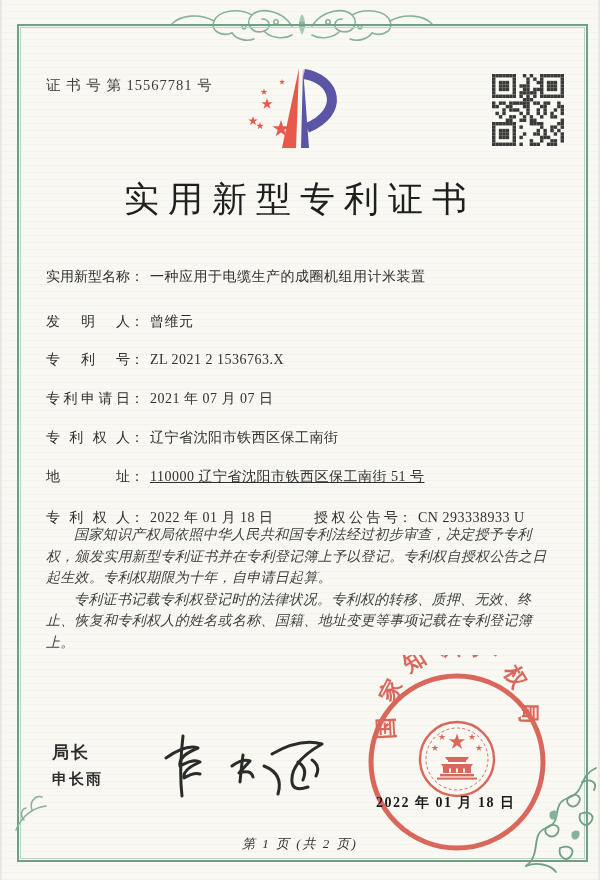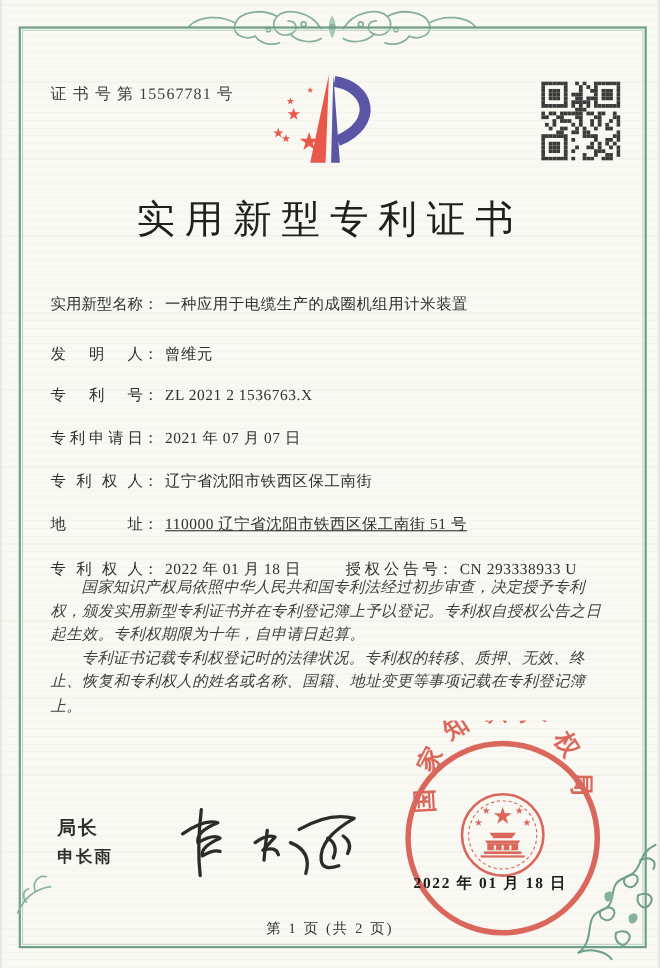--- a/index.html
+++ b/index.html
@@ -22,21 +22,21 @@
   .f-pair2{margin-left:14px;}
   .body-text{position:absolute;left:44px;top:524px;width:504px;font-size:14px;line-height:21.5px;
              color:#3f3f3f;font-style:italic;letter-spacing:0.3px;}
   .body-text p{margin:0;text-indent:2em;}
   .sig-role{position:absolute;left:50px;top:741px;font-family:"Liberation Sans","DejaVu Sans",sans-serif;
             font-size:17px;font-weight:bold;color:#2d2d2d;letter-spacing:2px;}
   .sig-name{position:absolute;left:50px;top:770px;font-family:"Liberation Sans","DejaVu Sans",sans-serif;
             font-size:15px;font-weight:bold;color:#2d2d2d;letter-spacing:2px;}
   .seal-date{position:absolute;left:374px;top:794px;font-size:14px;font-weight:bold;color:#1c1c1c;
              letter-spacing:1.5px;z-index:5;}
-  .footer{position:absolute;left:0;right:0;top:835px;text-align:center;font-size:13px;letter-spacing:2px;color:#333;}
+  .footer{position:absolute;left:0;right:0;top:835px;text-align:center;font-size:13px;letter-spacing:2px;color:#333;font-style:italic;}
   svg{position:absolute;}
 </style>
 </head>
 <body>
 
 <div class="page">
 
   <svg style="left:150px;top:2px;" width="300" height="46" viewBox="0 0 300 46">
     <g stroke="#86b297" stroke-width="1.6" fill="none" stroke-linecap="round">
       <g id="orn-left">

